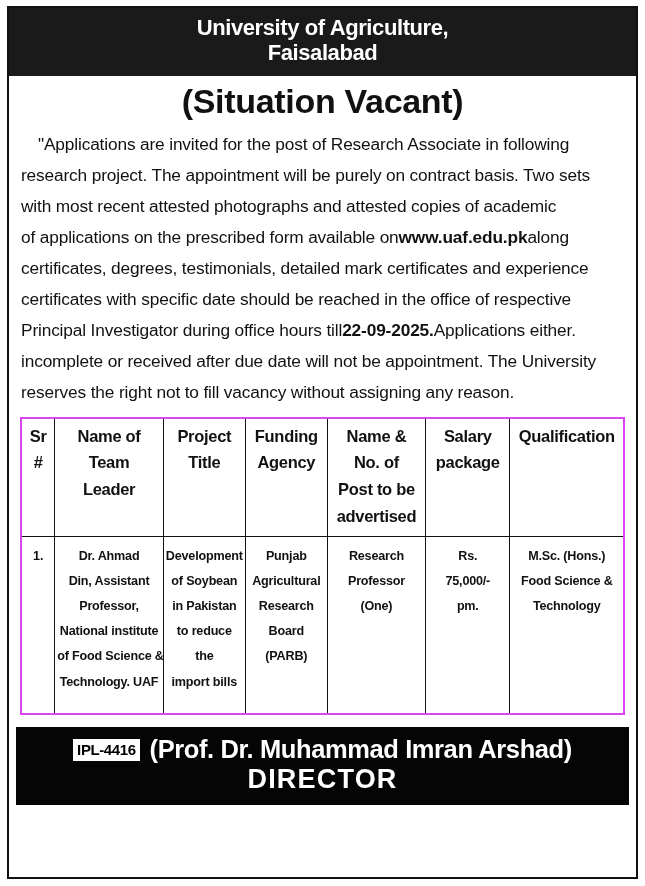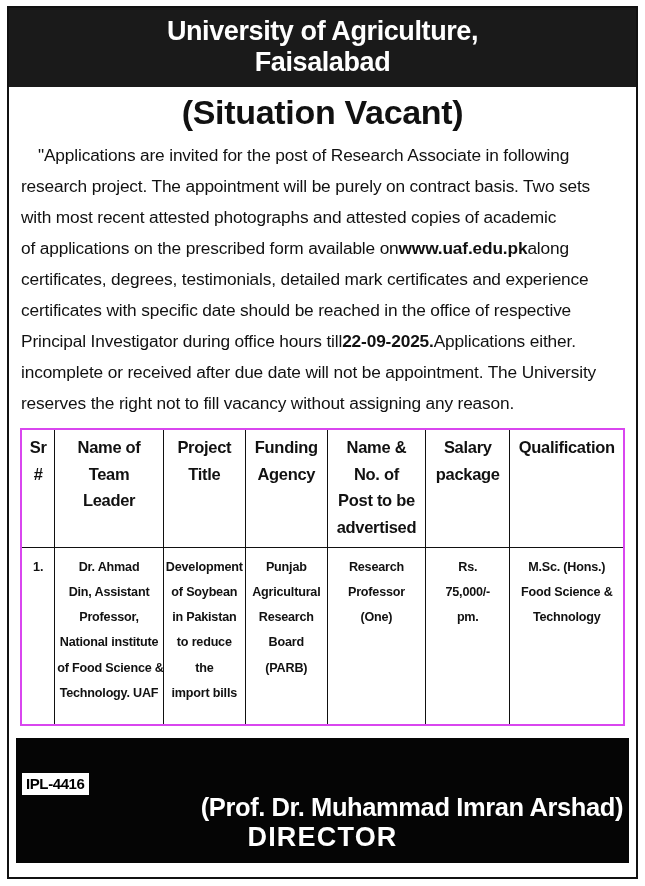--- a/index.html
+++ b/index.html
@@ -33,21 +33,21 @@
   
   .masthead {
     background: #1a1a1a;
     color: #ffffff;
     text-align: center;
     padding: 8px 4px 10px 4px;
     flex: 0 0 auto;
   }
   .masthead-line {
     font-weight: bold;
-    font-size: 27px;
+    font-size: 22px;
     line-height: 1.13;
     letter-spacing: -0.4px;
     white-space: nowrap;
     color: #ffffff;
   }
 
   
   .subtitle-band {
     text-align: center;
     padding: 6px 0 4px 0;
@@ -143,40 +143,39 @@
     background: #050505;
     color: #ffffff;
     text-align: center;
     padding: 8px 6px 10px 6px;
     position: relative;
     flex: 0 0 auto;
   }
   .footer-row {
     display: flex;
     align-items: center;
-    justify-content: space-between;
+    justify-content: center;
     gap: 10px;
   }
   .ipl-code {
     background: #ffffff;
     color: #000000;
     font-weight: bold;
     font-size: 15px;
     line-height: 1;
     padding: 3px 4px 4px 4px;
     letter-spacing: -0.4px;
     white-space: nowrap;
   }
   .director-name {
     font-weight: bold;
     font-size: 25.5px;
     letter-spacing: -0.4px;
     color: #ffffff;
     white-space: nowrap;
-    margin-top: 47px;
   }
   .director-title {
     font-weight: bold;
     font-size: 27px;
     letter-spacing: 1.2px;
     color: #ffffff;
     margin-top: 0;
     white-space: nowrap;
   }
 </style>

